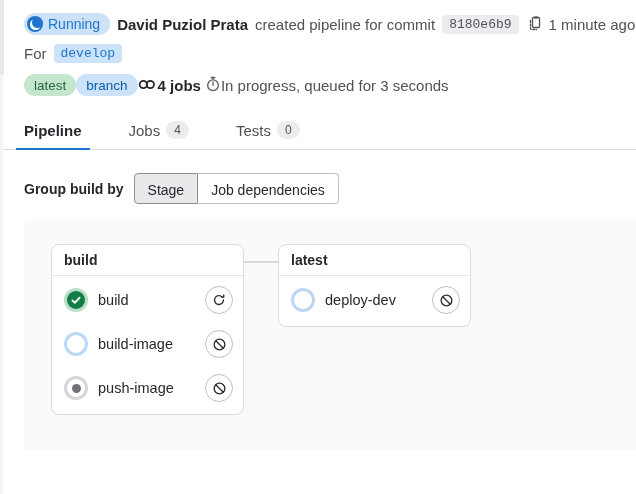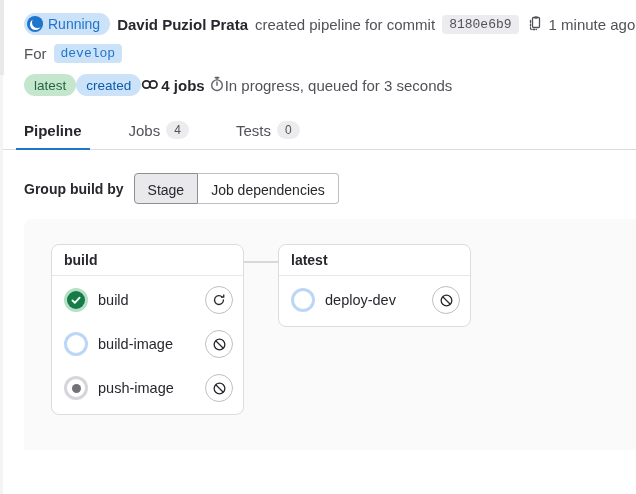--- a/index.html
+++ b/index.html
@@ -120,21 +120,21 @@
       <span class="timeago">1 minute ago</span>
     </div>
 
     <div class="row ref-line">
       <span>For</span>
       <span class="ref-badge mono">develop</span>
     </div>
 
     <div class="row meta">
       <span class="tag tag-success">latest</span>
-      <span class="tag tag-info">created</span>
+      <span class="tag tag-info">branch</span>
       <span>
         <svg width="18" height="13" viewBox="0 0 18 13">
           <circle cx="5.4" cy="6.5" r="3.7" fill="none" stroke="#28272d" stroke-width="1.8"></circle>
           <circle cx="12.3" cy="6.5" r="3.7" fill="none" stroke="#28272d" stroke-width="1.8"></circle>
         </svg>
       </span>
       <span class="jobs-count">4 jobs</span>
       <span style="margin-left:4px;">
         <svg width="16" height="16" viewBox="0 0 16 16">
           <circle cx="8" cy="9.2" r="5.3" fill="none" stroke="#626168" stroke-width="1.4"></circle>

